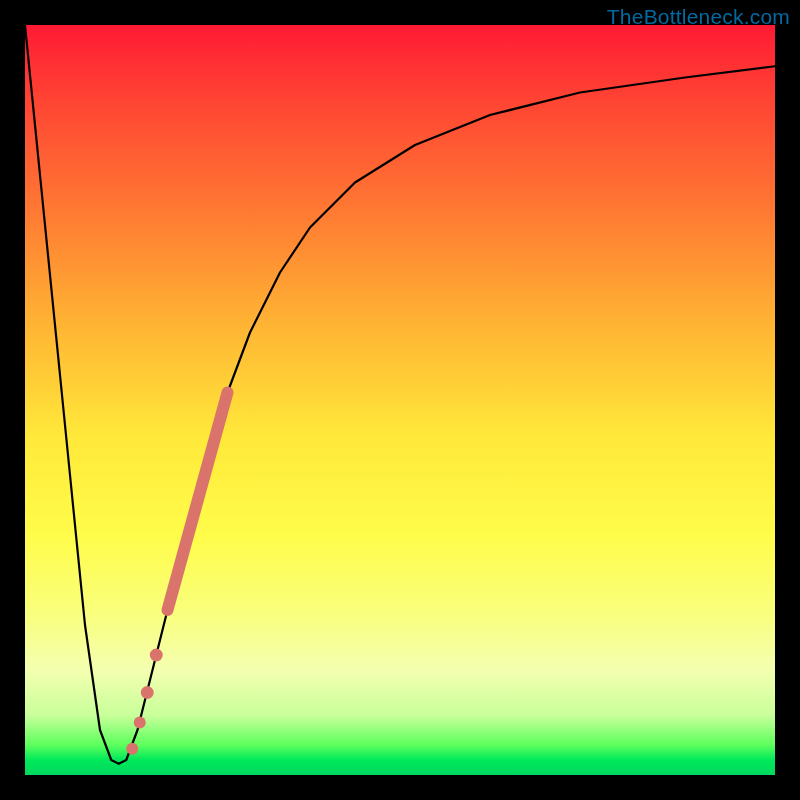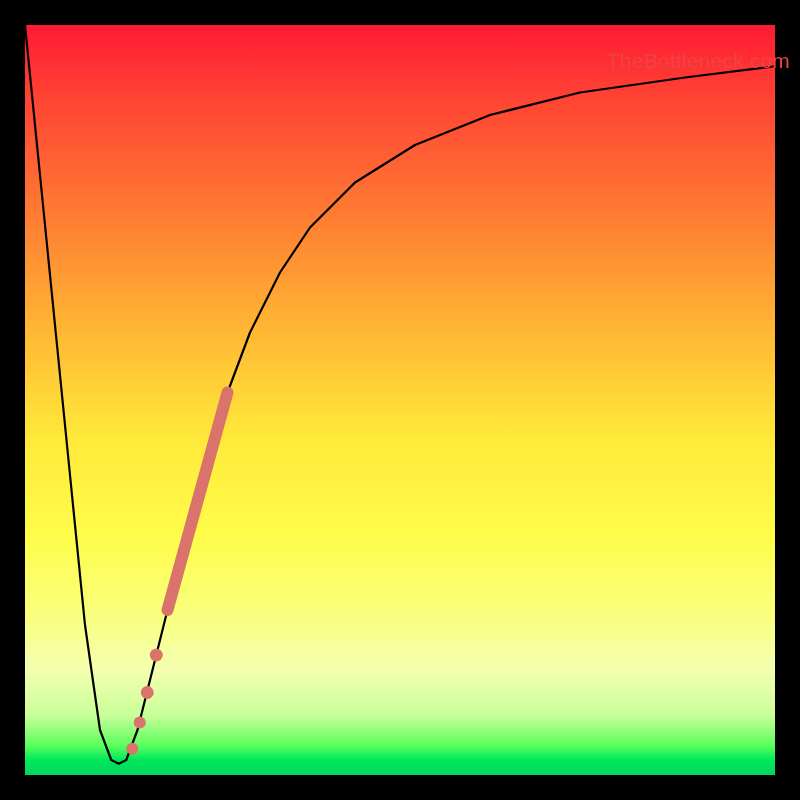--- a/index.html
+++ b/index.html
@@ -37,26 +37,25 @@
       #c9ff9a 92%,
       #5dff5d 96%,
       #00e85a 98%,
       #00d860 100%
     );
   }
   .attribution {
     position: absolute;
     top: 5px;
     right: 10px;
-    color: #ef4444;
+    color: #0369a1;
     font-size: 21px;
     font-weight: 500;
     letter-spacing: 0.2px;
     z-index: 5;
-    margin-top: 44px;
   }
   svg.curves {
     position: absolute;
     left: 0;
     top: 0;
     width: 750px;
     height: 750px;
     overflow: visible;
   }
 </style>

